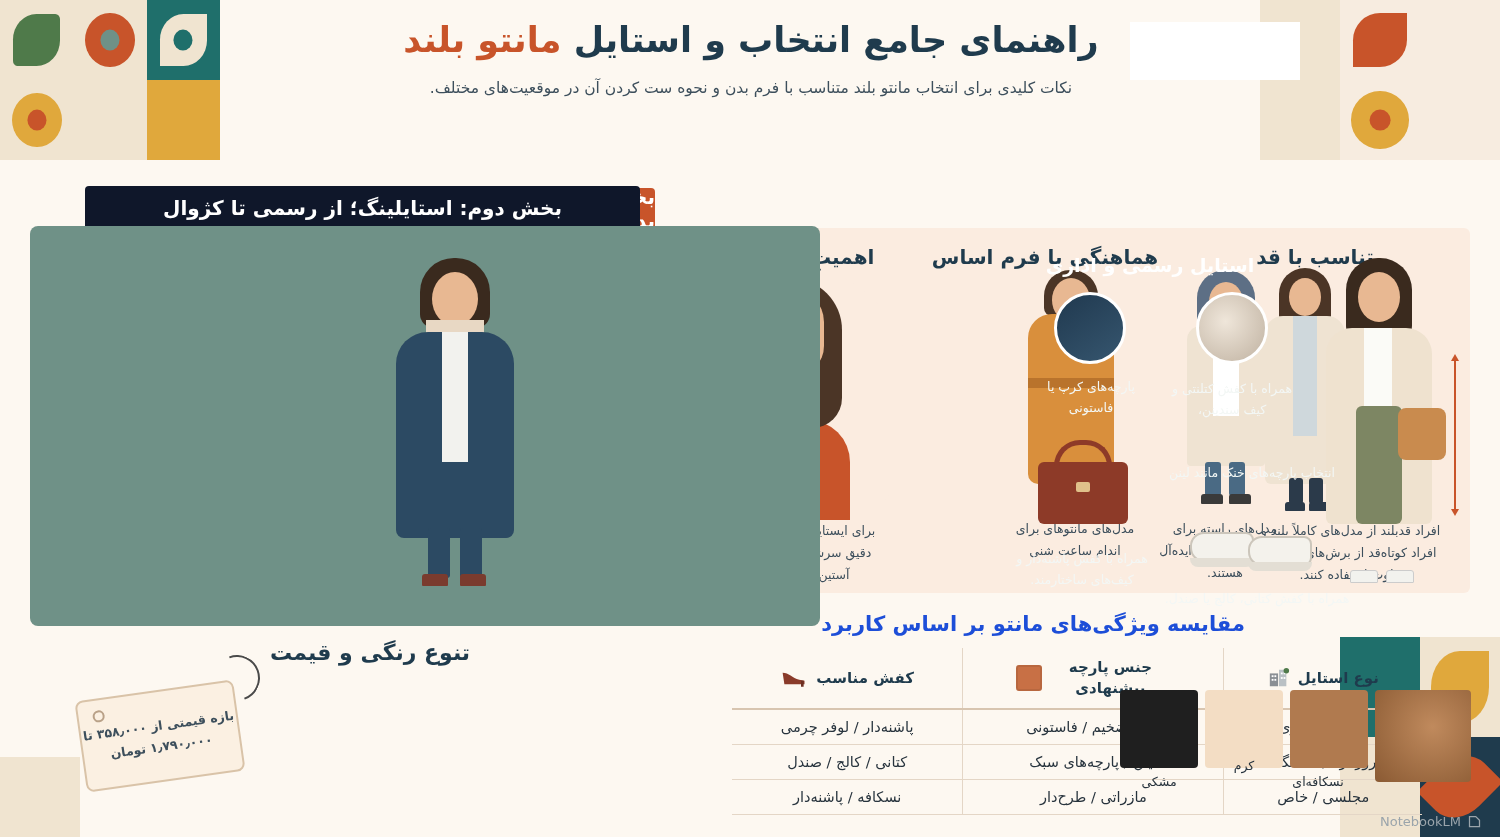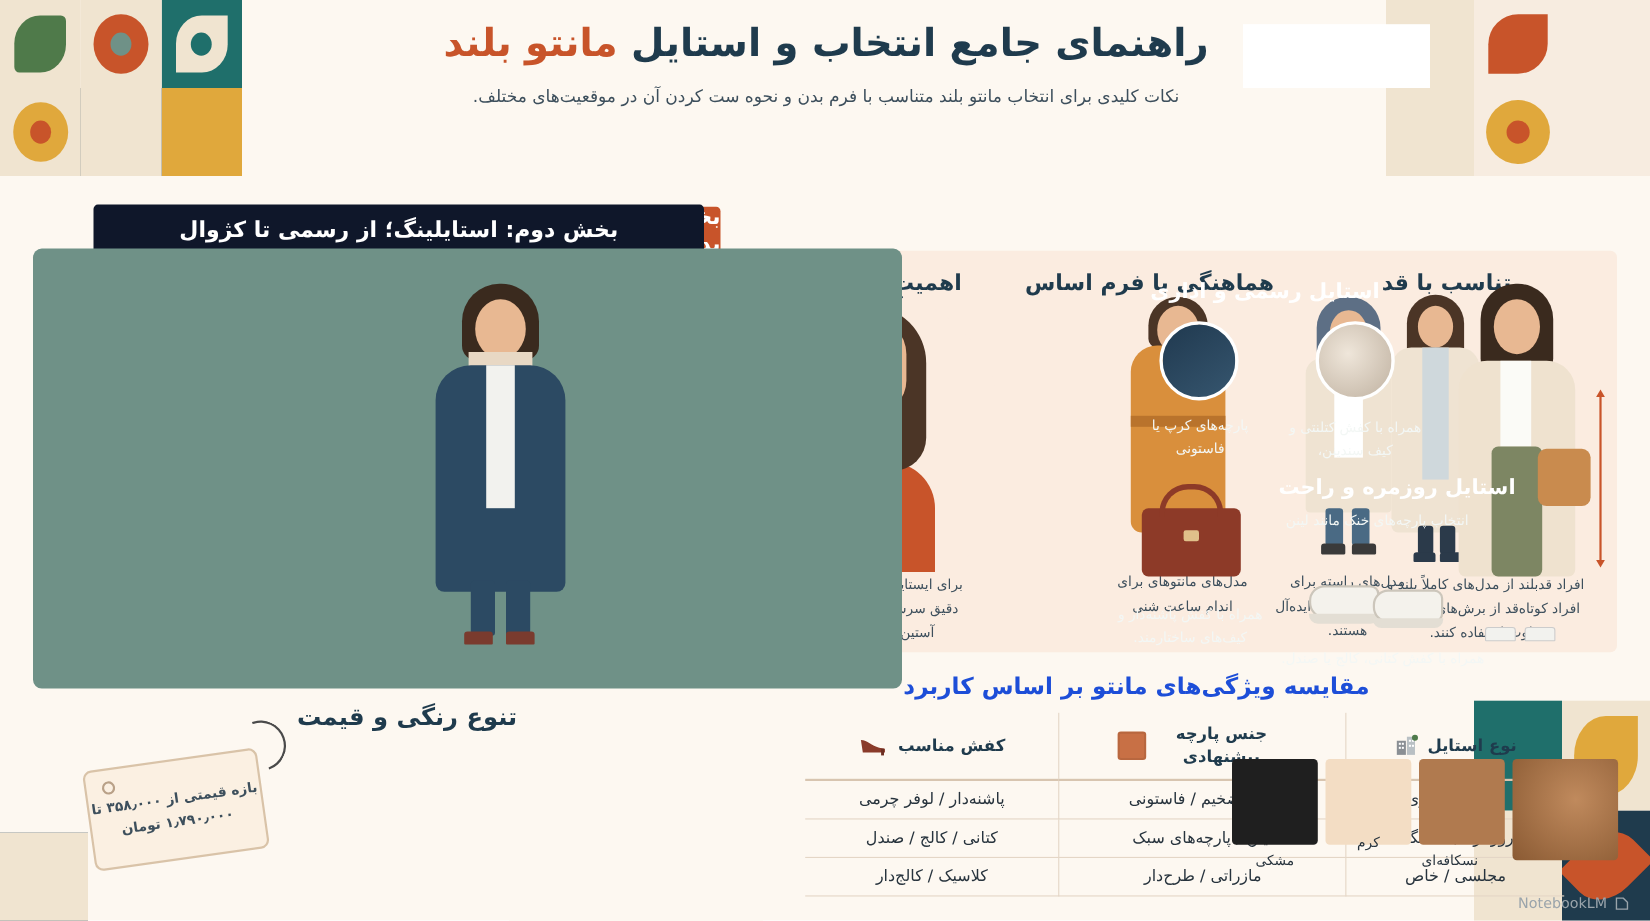--- a/index.html
+++ b/index.html
@@ -331,21 +331,21 @@
         <td>پاشنه‌دار / لوفر چرمی</td>
       </tr>
       <tr>
         <td>روزمره / دانشگاه</td>
         <td>لینن / پارچه‌های سبک</td>
         <td>کتانی / کالج / صندل</td>
       </tr>
       <tr>
         <td>مجلسی / خاص</td>
         <td>مازراتی / طرح‌دار</td>
-        <td>کلاسیک / کالج‌دار</td>
+        <td>نسکافه / پاشنه‌دار</td>
       </tr>
     </tbody>
   </table>
 
   <div class="banner banner-2">بخش دوم: استایلینگ؛ از رسمی تا کژوال</div>
   <div class="right-panel"></div>
 
   <div class="fig" style="top:258px; left:370px; width:170px; height:350px;">
     <div class="hair" style="left:50px;top:0;width:70px;height:70px;border-radius:34px 34px 14px 14px;background:#3a2a1e"></div>
     <div class="head" style="left:62px;top:14px;width:46px;height:54px;"></div>
@@ -377,21 +377,20 @@
   <div class="circle-sw" style="top:292px; left:1196px; width:72px; height:72px; background:radial-gradient(circle at 40% 40%,#efe6da,#bfb1a0);"></div>
   <div class="r-cap" style="top:378px; left:1162px; width:140px;">همراه با کفش کتلنتی و کیف سندینن،</div>
 
   <div class="fig" style="top:432px; left:1028px; width:110px; height:100px;">
     <div style="position:absolute;left:10px;top:30px;width:90px;height:62px;background:#8d3a28;border-radius:6px;"></div>
     <div style="position:absolute;left:26px;top:8px;width:58px;height:30px;border:5px solid #8d3a28;border-bottom:none;border-radius:26px 26px 0 0;"></div>
     <div style="position:absolute;left:48px;top:50px;width:14px;height:10px;background:#e0c08a;border-radius:2px;"></div>
   </div>
   <div class="r-cap" style="top:548px; left:1012px; width:140px;">همراه با کفش پاشنه‌دار و کیف‌های ساختارمند.</div>
 
-  <div class="r-head" style="top:432px; left:1150px; width:240px;">استایل روزمره و راحت</div>
   <div class="r-cap" style="top:462px; left:1162px; width:180px;">انتخاب پارچه‌های خنک مانند لینن</div>
 
   <div class="fig" style="top:520px; left:1190px; width:130px; height:60px;">
     <div style="position:absolute;left:0;top:12px;width:64px;height:30px;background:#f4f2ec;border:2px solid #ccc6bb;border-radius:14px 8px 8px 14px;"></div>
     <div style="position:absolute;left:0;top:38px;width:64px;height:9px;background:#e3ded4;border-radius:0 0 8px 8px;"></div>
     <div style="position:absolute;left:58px;top:16px;width:64px;height:30px;background:#f4f2ec;border:2px solid #ccc6bb;border-radius:14px 8px 8px 14px;"></div>
     <div style="position:absolute;left:58px;top:42px;width:64px;height:9px;background:#e3ded4;border-radius:0 0 8px 8px;"></div>
   </div>
   <div class="r-cap" style="top:588px; left:1162px; width:190px;">همراه با کفش کتانی، کالج یا صندل.</div>
 

